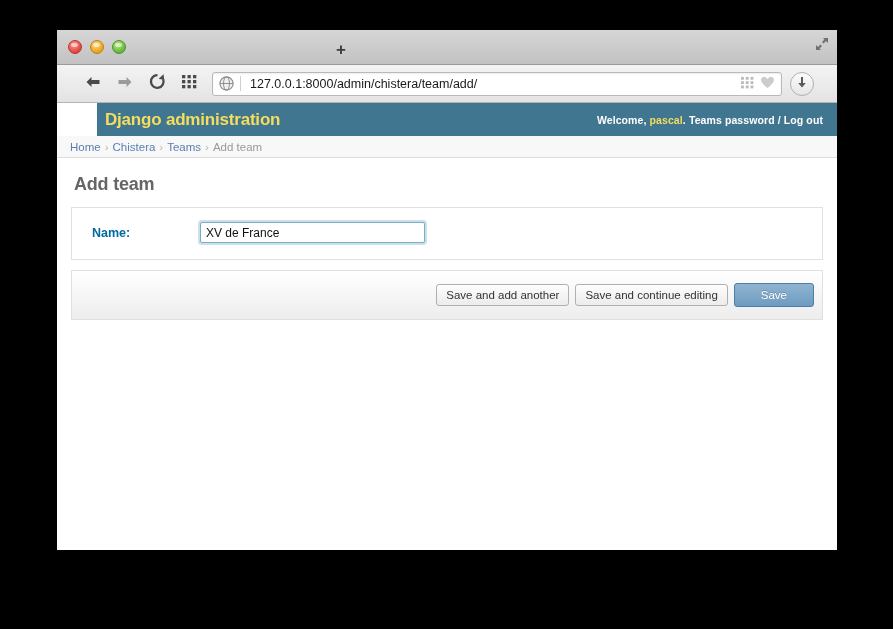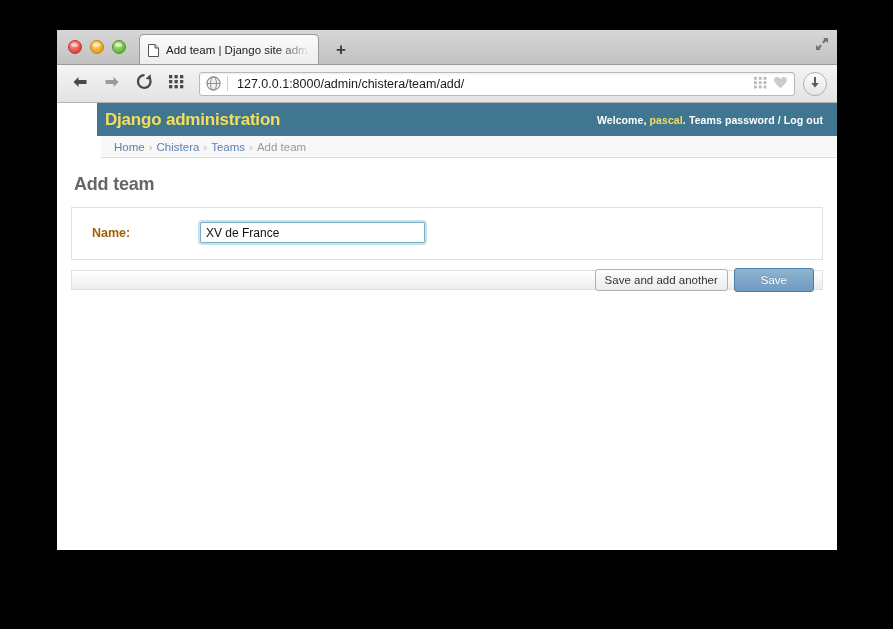--- a/index.html
+++ b/index.html
@@ -114,21 +114,21 @@
   }
 
   
   .nav-bar {
     position: relative;
     height: 38px;
     background: linear-gradient(to bottom, #f4f4f4 0%, #e3e3e3 100%);
     border-bottom: 1px solid #b4b4b4;
     display: flex;
     align-items: center;
-    padding: 0 10px;
+    padding: 0 23px;
     box-sizing: border-box;
   }
   .nav-btn {
     width: 26px;
     height: 26px;
     display: flex;
     align-items: center;
     justify-content: center;
     margin-right: 6px;
     flex: 0 0 auto;
@@ -210,21 +210,20 @@
 
   .dj-breadcrumbs {
     height: 21px;
     background: #f8f8f8;
     border-bottom: 1px solid #dddddd;
     display: flex;
     align-items: center;
     padding-left: 13px;
     font-size: 11.5px;
     color: #999999;
-    margin-left: 44px;
   }
   .dj-breadcrumbs a { color: #5b80b2; text-decoration: none; }
   .dj-breadcrumbs .crumb-sep { color: #b6b6b6; margin: 0 4px; }
   .dj-breadcrumbs .current { color: #999999; }
 
   .content-area {
     padding: 0 14px;
     background: #ffffff;
   }
   .page-title {
@@ -242,21 +241,21 @@
     box-sizing: border-box;
   }
   .form-row {
     display: flex;
     align-items: center;
     padding: 2px 0 2px 8px;
   }
   .form-label {
     font-size: 12.5px;
     font-weight: bold;
-    color: #a16207;
+    color: #0369a1;
     width: 108px;
     flex: 0 0 auto;
   }
   .text-input {
     width: 225px;
     height: 21px;
     box-sizing: border-box;
     padding: 0 5px;
     font-size: 12px;
     font-family: "Liberation Sans", sans-serif;
@@ -265,21 +264,21 @@
     border: 1px solid #79aec8;
     border-radius: 2px;
     outline: none;
     box-shadow: 0 0 0 2px rgba(121,174,200,0.38);
   }
 
   .submit-row {
     margin-top: 10px;
     border: 1px solid #e0e0e0;
     background: linear-gradient(to bottom, #ffffff 0%, #ededed 100%);
-    height: 20px;
+    height: 50px;
     display: flex;
     align-items: center;
     justify-content: flex-end;
     padding: 0 8px;
     box-sizing: border-box;
     gap: 6px;
   }
   .btn {
     font-family: "Liberation Sans", sans-serif;
     font-size: 11.5px;
@@ -306,29 +305,20 @@
 <div class="browser-window">
 
   <div class="tab-strip">
 
     <div class="traffic-lights">
       <div class="light red"></div>
       <div class="light amber"></div>
       <div class="light green"></div>
     </div>
 
-    <div class="tab">
-      <span class="tab-favicon">
-        <svg width="11" height="13" viewBox="0 0 11 13">
-          <path d="M0.5 0.5 H7 L10.5 4 V12.5 H0.5 Z" fill="#ffffff" stroke="#555" stroke-width="1"></path>
-          <path d="M7 0.5 V4 H10.5" fill="#cccccc" stroke="#555" stroke-width="1"></path>
-        </svg>
-      </span>
-      <span class="tab-title">Add team | Django site adm</span>
-    </div>
 
     <div class="new-tab-btn">+</div>
 
     <span class="expand-icon">
       <svg width="22" height="22" viewBox="0 0 22 22">
         <path d="M12 5 H17 V10 L15 8 L12.5 10.5 L11 9 L13.5 6.5 Z" fill="#707070"></path>
         <path d="M10 17 H5 V12 L7 14 L9.5 11.5 L11 13 L8.5 15.5 Z" fill="#707070"></path>
       </svg>
     </span>
   </div>
@@ -450,18 +440,19 @@
       <form>
         <div class="module-fieldset">
           <div class="form-row">
             <label class="form-label">Name:</label>
             <input class="text-input" type="text" value="XV de France" style="">
           </div>
         </div>
 
         <div class="submit-row">
           <button type="button" class="btn">Save and add another</button>
+          <button type="button" class="btn">Save and continue editing</button>
           <button type="button" class="btn btn-default">Save</button>
         </div>
       </form>
     </div>
   </div>
 </div>
 
 </body></html>

